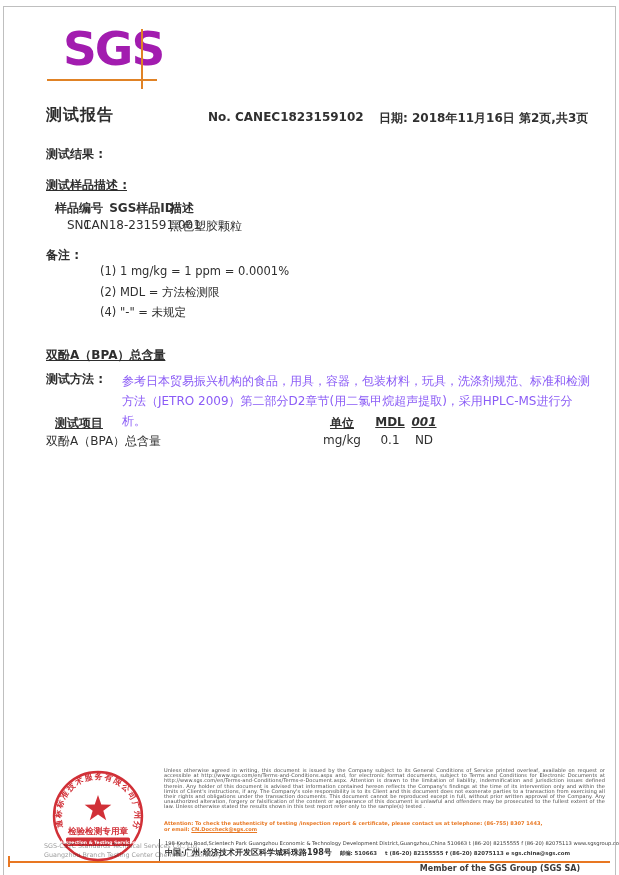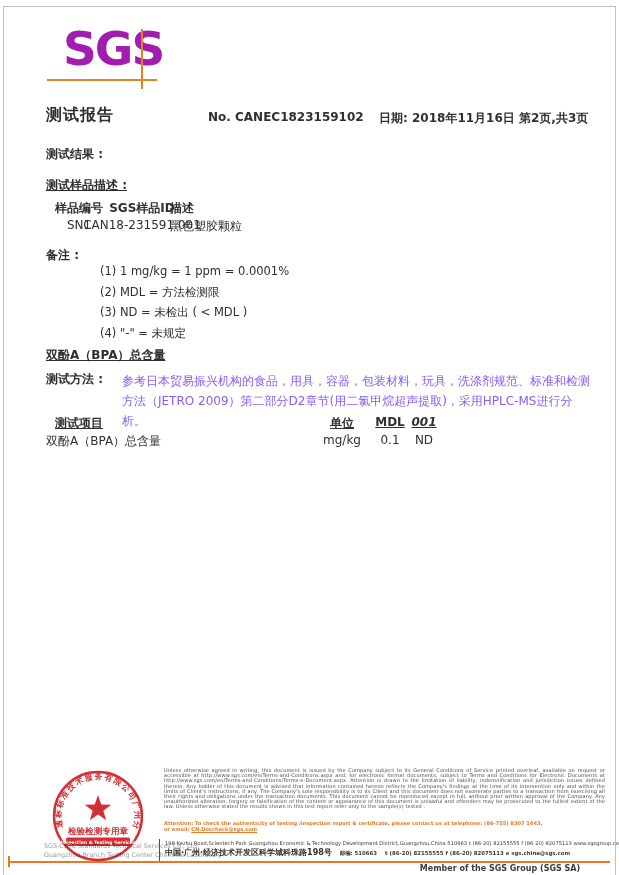--- a/index.html
+++ b/index.html
@@ -92,21 +92,20 @@
 <div class="abs s-hdr s-col2">SGS样品ID</div>
 <div class="abs s-hdr s-col3">描述</div>
 <div class="abs s-row s-col1">SN1</div>
 <div class="abs s-row s-col2v">CAN18-231591.001</div>
 <div class="abs s-row s-col3">黑色塑胶颗粒</div>
 
 <div class="abs sec-label notes-label">备注 :</div>
 <div class="abs notes">
   <div>(1) 1 mg/kg = 1 ppm = 0.0001%</div>
   <div>(2) MDL = 方法检测限</div>
-  <div>(3) ND = 未检出 ( &lt; MDL )</div>
   <div>(4) "-" = 未规定</div>
 </div>
 
 <div class="abs sec-label u bpa-heading">双酚A（BPA）总含量</div>
 <div class="abs sec-label method-label">测试方法 :</div>
 <div class="abs method-text">参考日本贸易振兴机构的食品，用具，容器，包装材料，玩具，洗涤剂规范、标准和检测方法（JETRO 2009）第二部分D2章节(用二氯甲烷超声提取)，采用HPLC-MS进行分析。</div>
 
 <div class="abs t-hdr t-item-h u">测试项目</div>
 <div class="abs t-hdr t-unit"><span class="u">单位</span></div>
 <div class="abs t-hdr t-mdl"><span class="u">MDL</span></div>

